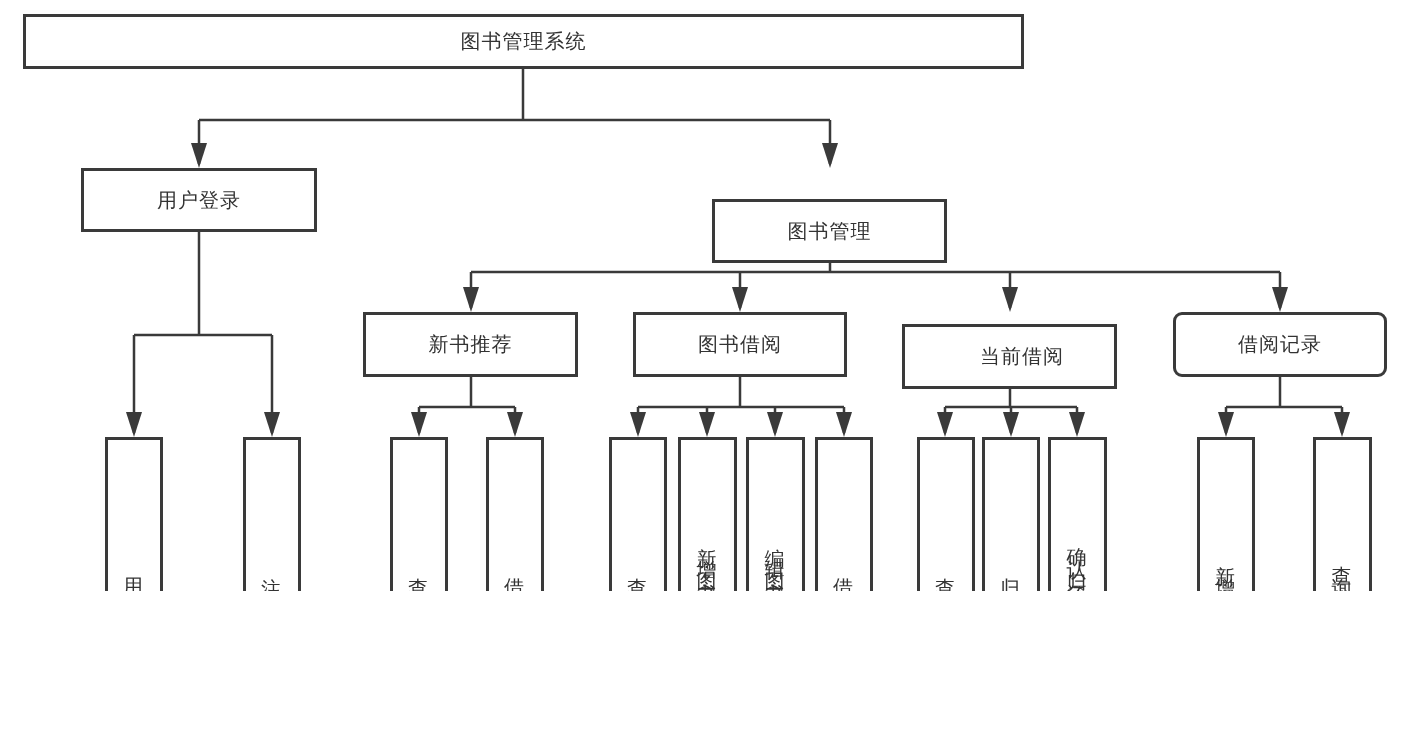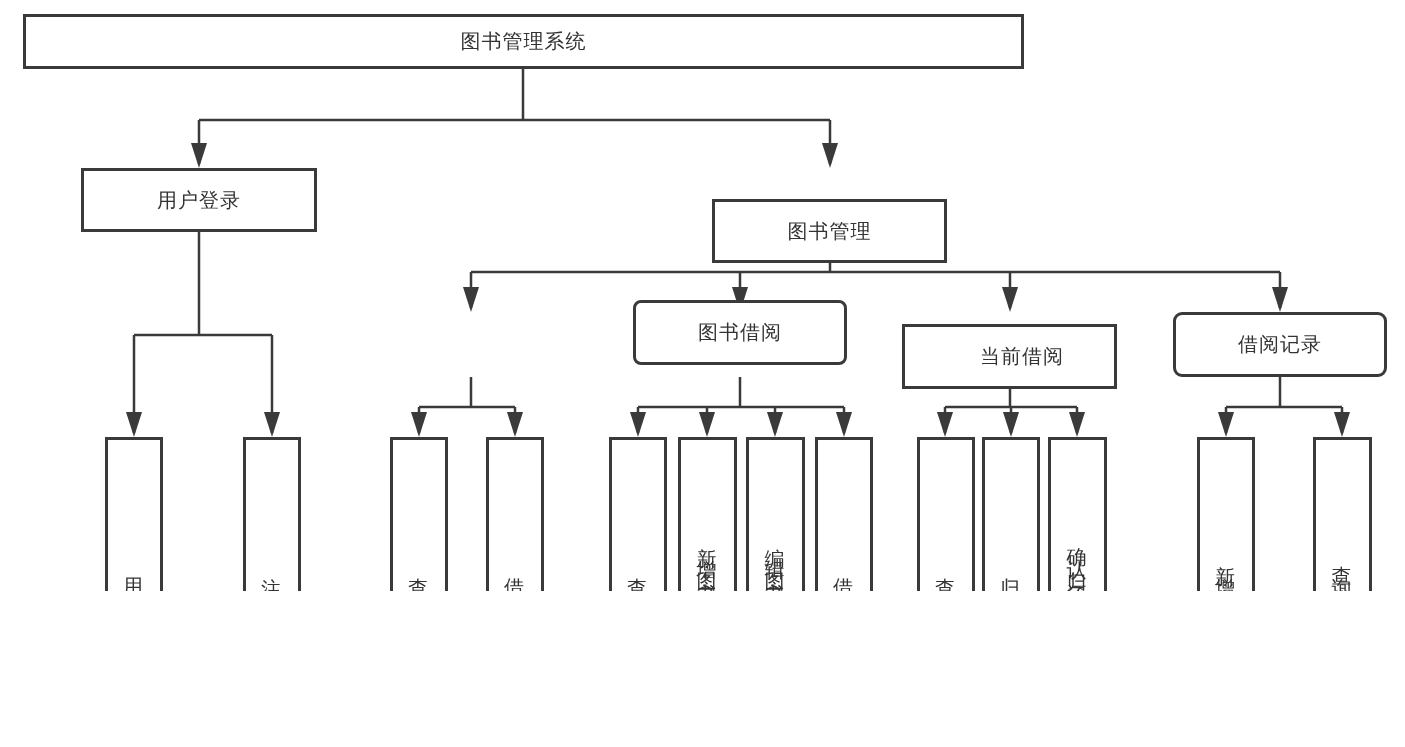--- a/index.html
+++ b/index.html
@@ -88,21 +88,22 @@
       <polygon points="1218,412 1234,412 1226,437"></polygon>
       <polygon points="1334,412 1350,412 1342,437"></polygon>
     </g>
   </svg>
 
   <div class="node" style="left:23px; top:14px; width:1001px; height:55px;">图书管理系统</div>
 
   <div class="node" style="left:81px; top:168px; width:236px; height:64px;">用户登录</div>
   <div class="node" style="left:712px; top:168px; width:235px; height:64px;margin-top:31px;">图书管理</div>
 
-  <div class="node" style="left:633px; top:300px; width:214px; height:65px;border-radius:8px;">图书借阅</div>
+  <div class="node" style="left:363px; top:312px; width:215px; height:65px;">新书推荐</div>
+  <div class="node" style="left:633px; top:312px; width:214px; height:65px;">图书借阅</div>
   <div class="node" style="left:902px; top:324px; width:215px; height:65px;padding-left:25px;">当前借阅</div>
   <div class="node" style="left:1173px; top:312px; width:214px; height:65px;border-radius:9px;">借阅记录</div>
 
   <div class="node v" style="left:105px; top:437px; width:58px; height:298px;">用户登录</div>
   <div class="node v" style="left:243px; top:437px; width:58px; height:298px;">注销登录</div>
 
   <div class="node v" style="left:390px; top:437px; width:58px; height:298px;">查询图书</div>
   <div class="node v" style="left:486px; top:437px; width:58px; height:298px;">借阅图书</div>
 
   <div class="node v" style="left:609px; top:437px; width:58px; height:298px;">查询图书</div>

